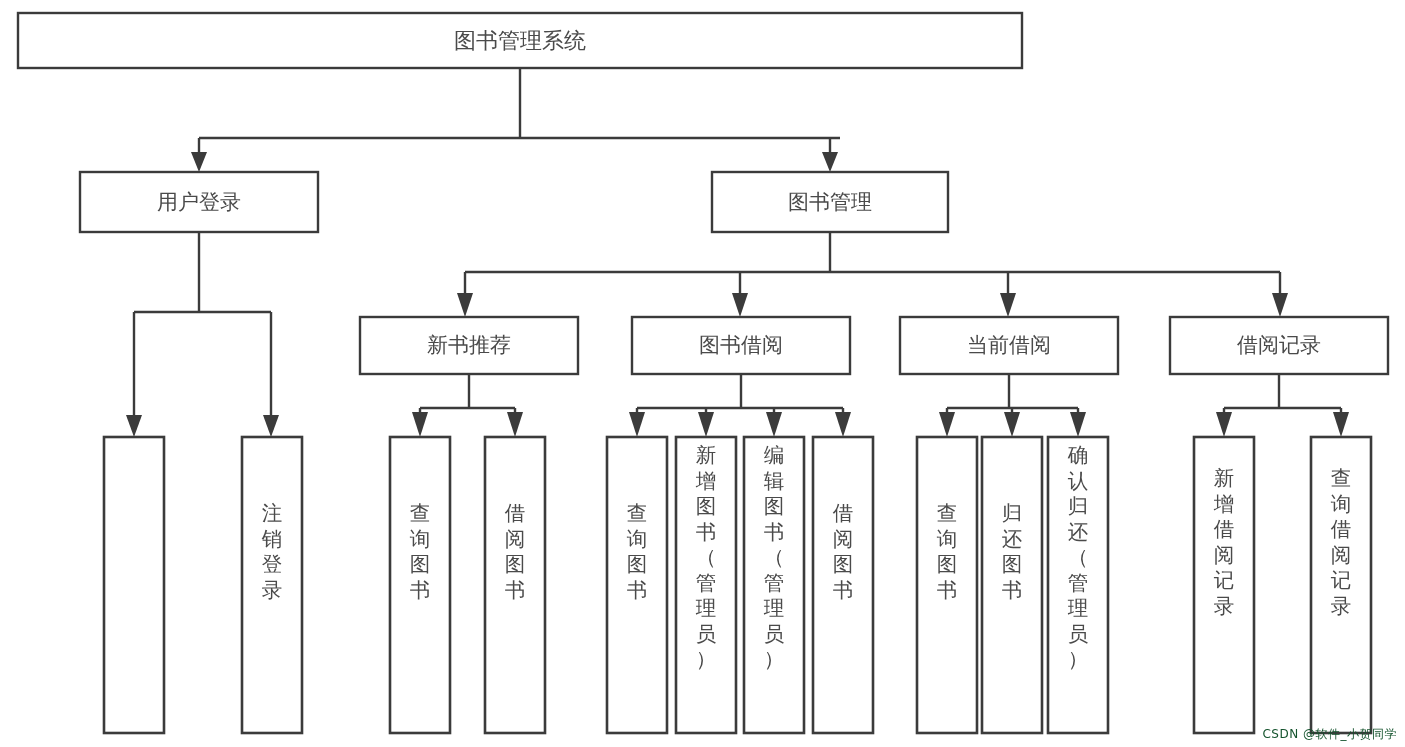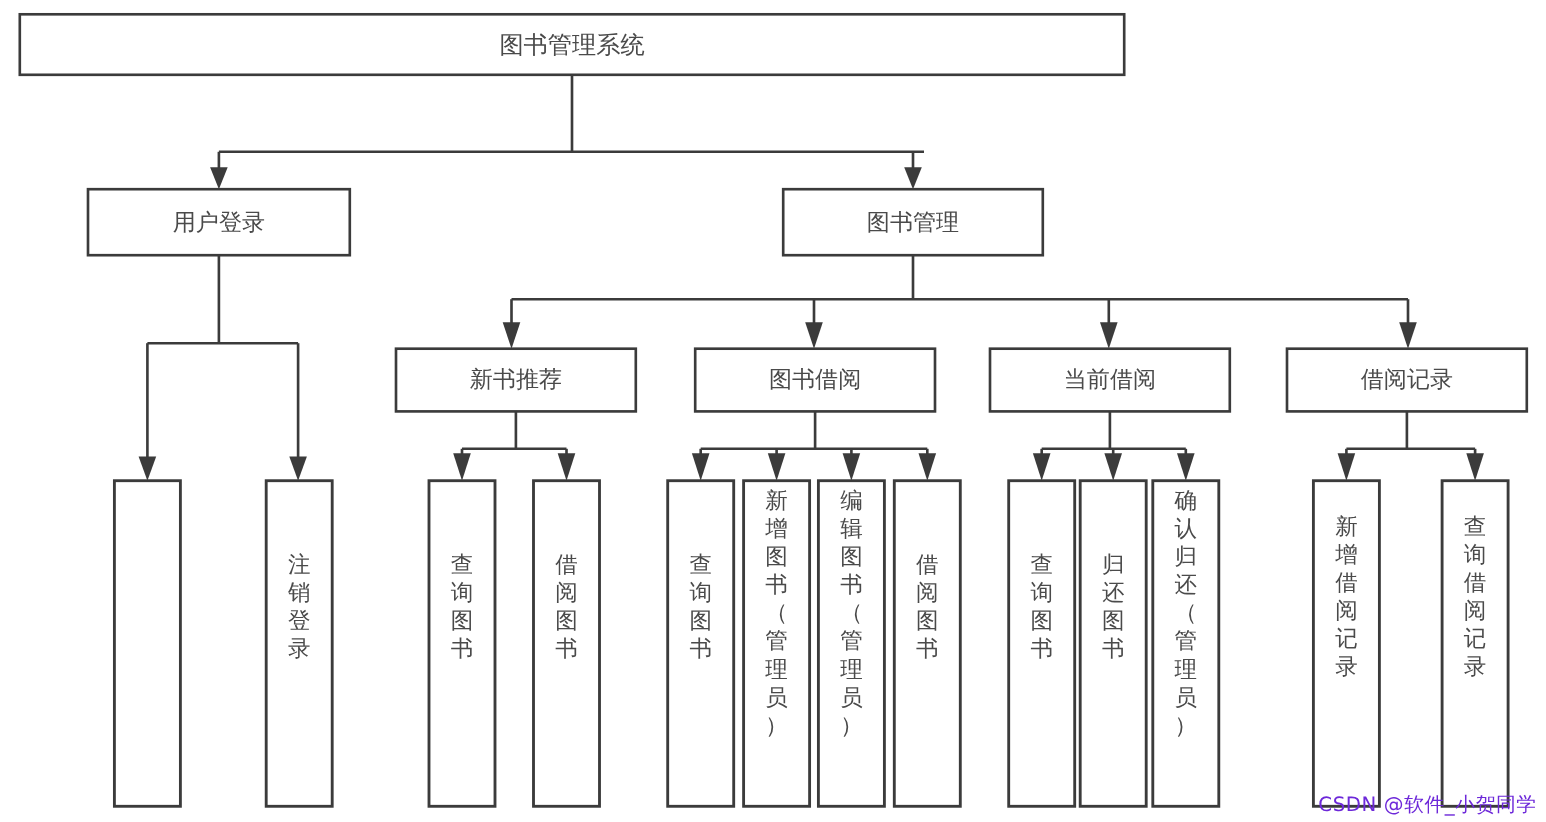--- a/index.html
+++ b/index.html
@@ -60,22 +60,22 @@
     fill: #4a4a4a;
     font-family: "DejaVu Sans", "Liberation Sans", sans-serif;
     font-size: 20.5px;
     text-anchor: middle;
   }
   .watermark {
     position: absolute;
     right: 8px;
     bottom: 4px;
     font-family: "DejaVu Sans", "Liberation Sans", sans-serif;
-    font-size: 18px;
-    color: #6d28d9;
+    font-size: 12px;
+    color: #14532d;
     white-space: nowrap;
     letter-spacing: 0.5px;
     user-select: none;
   }
 </style>
 </head>
 <body>
 
 <div id="diagram-root">
 

